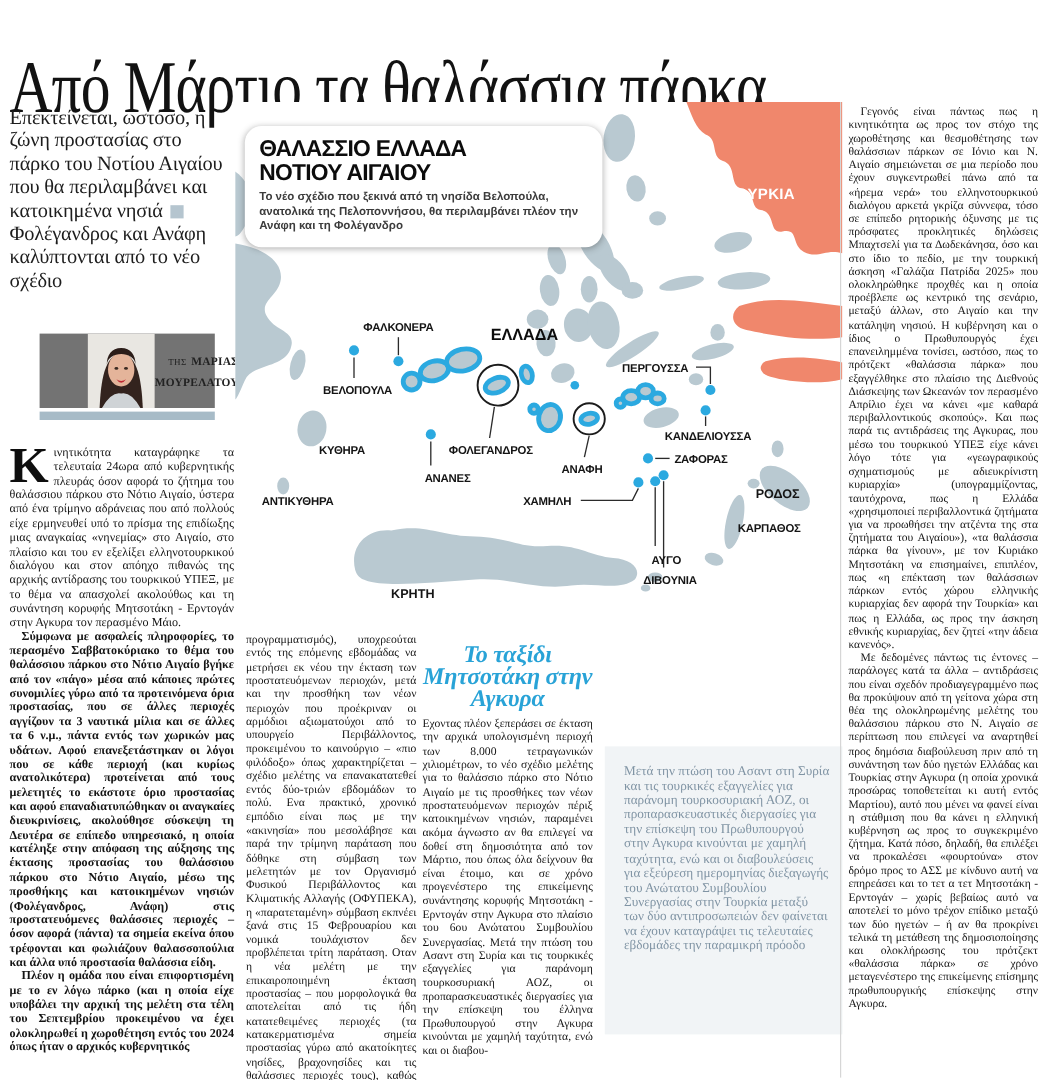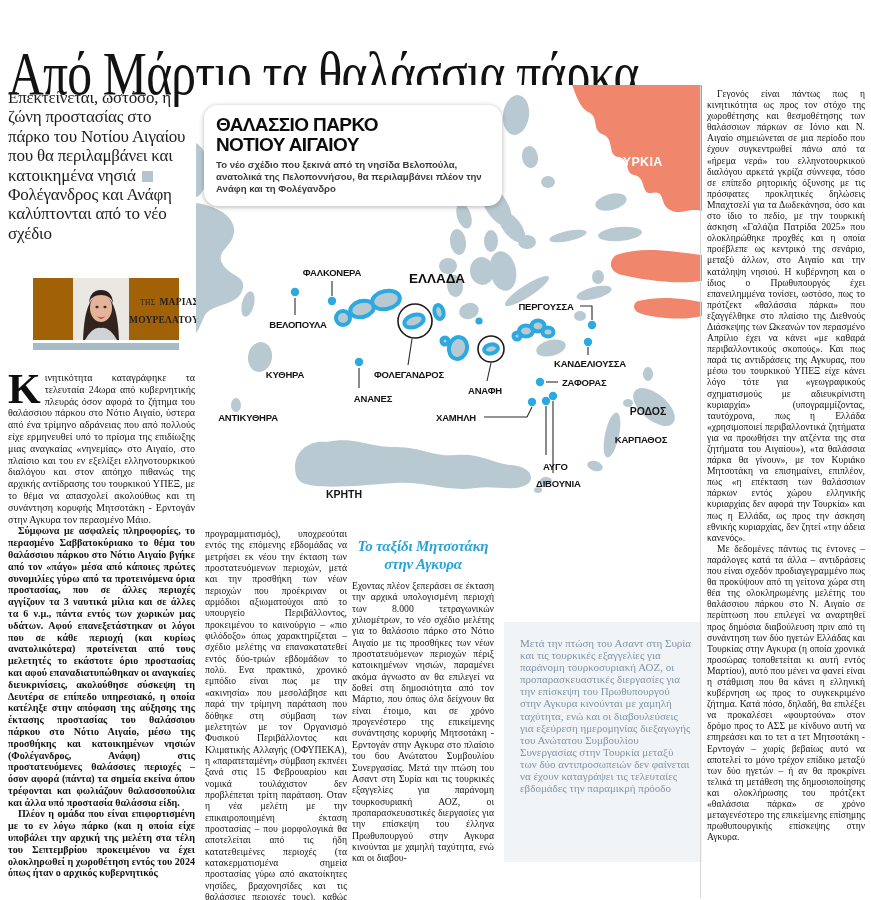--- a/index.html
+++ b/index.html
@@ -21,21 +21,21 @@
     font-size:17px;line-height:19.4px;color:#1d1d1d;
     letter-spacing:-0.2px;
   }
   .lead .sq{
     display:inline-block;width:11px;height:11px;background:#b5c5cf;
     margin:0 5px 0 2px;vertical-align:baseline;transform:translateY(1px);
   }
   .byline-box{
     position:absolute;left:25px;top:190px;width:146px;
   }
-  .byline-inner{display:flex;background:#a16207;height:62px;padding-left:40px;}
+  .byline-inner{display:flex;background:#737373;height:62px;padding-left:40px;}
   .byline-photo{width:56px;height:62px;flex:0 0 auto;display:block;}
   .byline-text{
     flex:1;display:flex;flex-direction:column;justify-content:center;
     text-align:right;padding-right:5px;
     font-family:"Liberation Serif",serif;color:#222;
   }
   .byline-prefix{font-size:7.5px;letter-spacing:0.3px;display:inline;}
   .byline-name{font-size:9.5px;font-weight:bold;letter-spacing:0.2px;line-height:11px;}
   .byline-bar{height:7px;background:#a7bbc7;margin-top:3px;}
   .leftcol-body{
@@ -80,21 +80,21 @@
   
   .bodycol{
     position:absolute;top:528px;width:142px;
     font-size:9.7px;line-height:11.35px;text-align:justify;color:#141414;
   }
   .bodycol p{margin:0;}
   #col-mid1{left:205px;}
   #col-mid2{left:352px;}
   .subhead{
     font-family:"Liberation Serif",serif;font-weight:bold;font-style:italic;
-    color:#29a3d7;font-size:15px;line-height:18px;text-align:center;
+    color:#29a3d7;font-size:20px;line-height:18px;text-align:center;
     margin:9px 0 7px 0 !important;letter-spacing:-0.2px;
   }
   
   .pullquote{
     position:absolute;left:504px;top:622px;width:198px;height:240px;
     background:#f1f4f6;box-sizing:border-box;padding:15px 10px 0 16px;
   }
   .pullquote p{
     margin:0;font-family:"Liberation Serif",serif;
     color:#8094a4;font-size:11px;line-height:12.1px;text-align:left;
@@ -259,21 +259,21 @@
     <text class="mlbl" x="52" y="336" text-anchor="middle">ΑΝΤΙΚΥΘΗΡΑ</text>
     <text class="mlbl" x="260" y="336" text-anchor="middle">ΧΑΜΗΛΗ</text>
     <text class="mlbl-md" x="452" y="330" text-anchor="middle">ΡΟΔΟΣ</text>
     <text class="mlbl" x="445" y="358" text-anchor="middle">ΚΑΡΠΑΘΟΣ</text>
     <text class="mlbl" x="347" y="385" text-anchor="start">ΑΥΓΟ</text>
     <text class="mlbl" x="340" y="402" text-anchor="start">ΔΙΒΟΥΝΙΑ</text>
     <text class="mlbl-md" x="148" y="413" text-anchor="middle">ΚΡΗΤΗ</text>
   </svg>
 
   <div class="infobox">
-    <p class="infobox-title"><span>ΘΑΛΑΣΣΙΟ ΠΑΡΚΟ</span><br><span>ΝΟΤΙΟΥ ΑΙΓΑΙΟΥ</span></p>
+    <p class="infobox-title"><span>ΘΑΛΑΣΣΙΟ ΕΛΛΑΔΑ</span><br><span>ΝΟΤΙΟΥ ΑΙΓΑΙΟΥ</span></p>
     <p class="infobox-body">Το νέο σχέδιο που ξεκινά από τη νησίδα Βελοπούλα, ανατολικά της Πελοποννήσου, θα περιλαμβάνει πλέον την Ανάφη και τη Φολέγανδρο</p>
   </div>
 </div>
 
 <div class="bodycol" id="col-mid1">
   <p>προγραμματισμός), υποχρεούται εντός της επόμενης εβδομάδας να μετρήσει εκ νέου την έκταση των προστατευόμενων περιοχών, μετά και την προσθήκη των νέων περιοχών που προέκριναν οι αρμόδιοι αξιωματούχοι από το υπουργείο Περιβάλλοντος, προκειμένου το καινούργιο – «πιο φιλόδοξο» όπως χαρακτηρίζεται – σχέδιο μελέτης να επανακατατεθεί εντός δύο-τριών εβδομάδων το πολύ. Ενα πρακτικό, χρονικό εμπόδιο είναι πως με την «ακινησία» που μεσολάβησε και παρά την τρίμηνη παράταση που δόθηκε στη σύμβαση των μελετητών με τον Οργανισμό Φυσικού Περιβάλλοντος και Κλιματικής Αλλαγής (ΟΦΥΠΕΚΑ), η «παρατεταμένη» σύμβαση εκπνέει ξανά στις 15 Φεβρουαρίου και νομικά τουλάχιστον δεν προβλέπεται τρίτη παράταση. Οταν η νέα μελέτη με την επικαιροποιημένη έκταση προστασίας – που μορφολογικά θα αποτελείται από τις ήδη κατατεθειμένες περιοχές (τα κατακερματισμένα σημεία προστασίας γύρω από ακατοίκητες νησίδες, βραχονησίδες και τις θαλάσσιες περιοχές τους), καθώς επίσης και από τις νέες θαλάσσιες περιοχές προστασίας γύρω από νησιά κατοικημένα όπως η Ανάφη και η Φολέγανδρος – ολοκληρωθεί, τότε θα επανακατατεθεί</p>
 </div>
 
 <div class="bodycol" id="col-mid2">
   <p class="subhead">Το ταξίδι Μητσοτάκη στην Αγκυρα</p>

